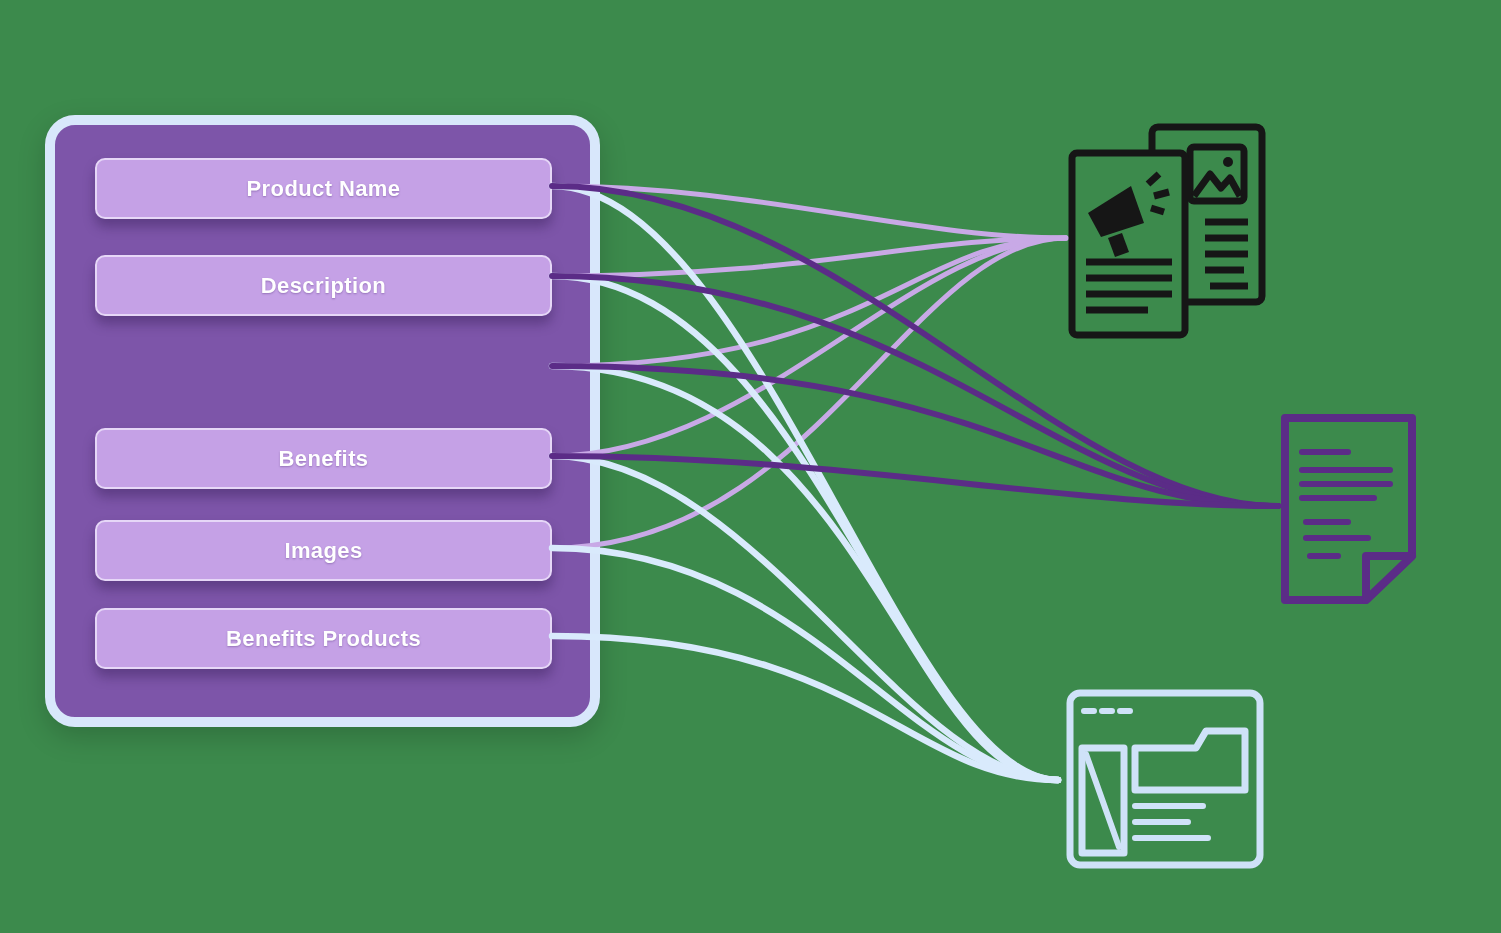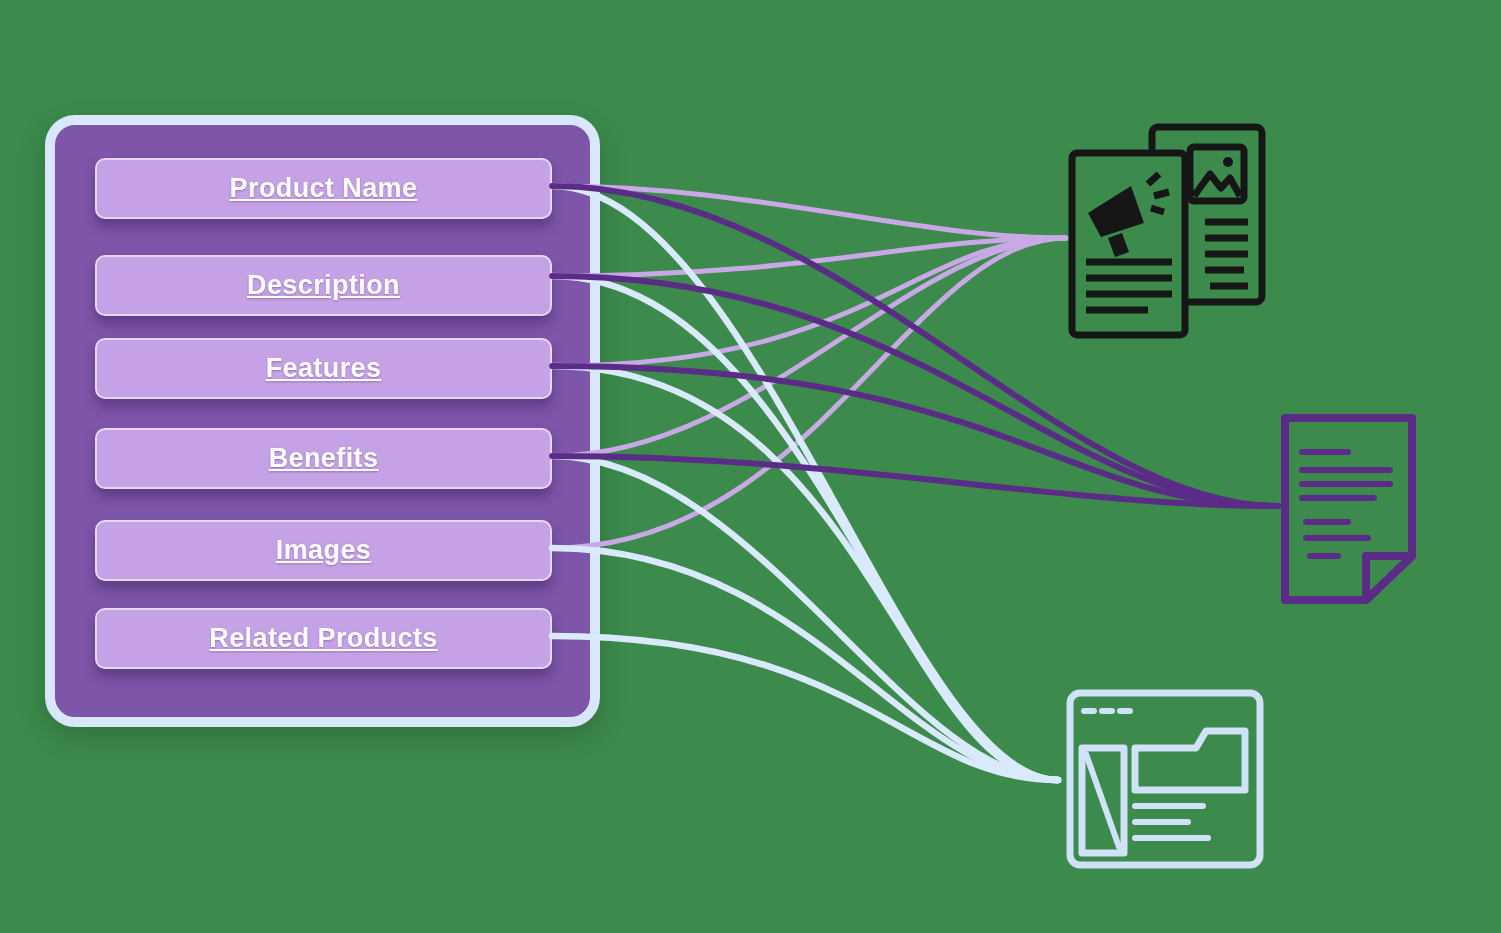--- a/index.html
+++ b/index.html
@@ -48,24 +48,23 @@
     border-radius:10px;
     box-shadow:0 8px 12px rgba(38,16,66,.35);
     display:flex;
     align-items:center;
     justify-content:center;
     z-index:2;
   }
   .field span{
     color:var(--field-text);
     font-weight:bold;
-    font-size:27px;
+    font-size:22px;
     letter-spacing:.4px;
     text-shadow:0 1px 2px rgba(60,30,100,.35);
-    text-decoration:underline;
   }
   svg.overlay{
     position:absolute;
     left:0; top:0;
     width:1501px;
     height:933px;
     z-index:3;
     pointer-events:none;
   }
   .wire{fill:none;stroke-linecap:round;}
@@ -86,31 +85,28 @@
 <div class="canvas">
 
   <div class="panel"></div>
 
   <div class="field" style="top:158px">
     <span>Product Name</span>
   </div>
   <div class="field" style="top:255px">
     <span>Description</span>
   </div>
-  <div class="field" style="top:338px">
-    <span>Features</span>
-  </div>
   <div class="field" style="top:520px">
     <span>Images</span>
   </div>
   <div class="field" style="top:428px">
     <span>Benefits</span>
   </div>
   <div class="field" style="top:608px">
-    <span>Related Products</span>
+    <span>Benefits Products</span>
   </div>
 
   <svg class="overlay" viewBox="0 0 1501 933" xmlns="http://www.w3.org/2000/svg">
     <g id="wires">
         <path d="M 552 186 C 757.6 186, 911.8 238, 1066 238" class="wire wire-flyer"></path>
         <path d="M 552 276 C 814.14 276, 911.8 238, 1066 238" class="wire wire-flyer"></path>
         <path d="M 552 366 C 870.6800000000001 366, 911.8 238, 1066 238" class="wire wire-flyer"></path>
         <path d="M 552 456 C 757.6 456, 911.8 238, 1066 238" class="wire wire-flyer"></path>
         <path d="M 552 548 C 814.14 548, 911.8 238, 1066 238" class="wire wire-flyer"></path>
         <path d="M 552 186 C 754.4 186, 906.2 780, 1058 780" class="wire wire-webpage"></path>

